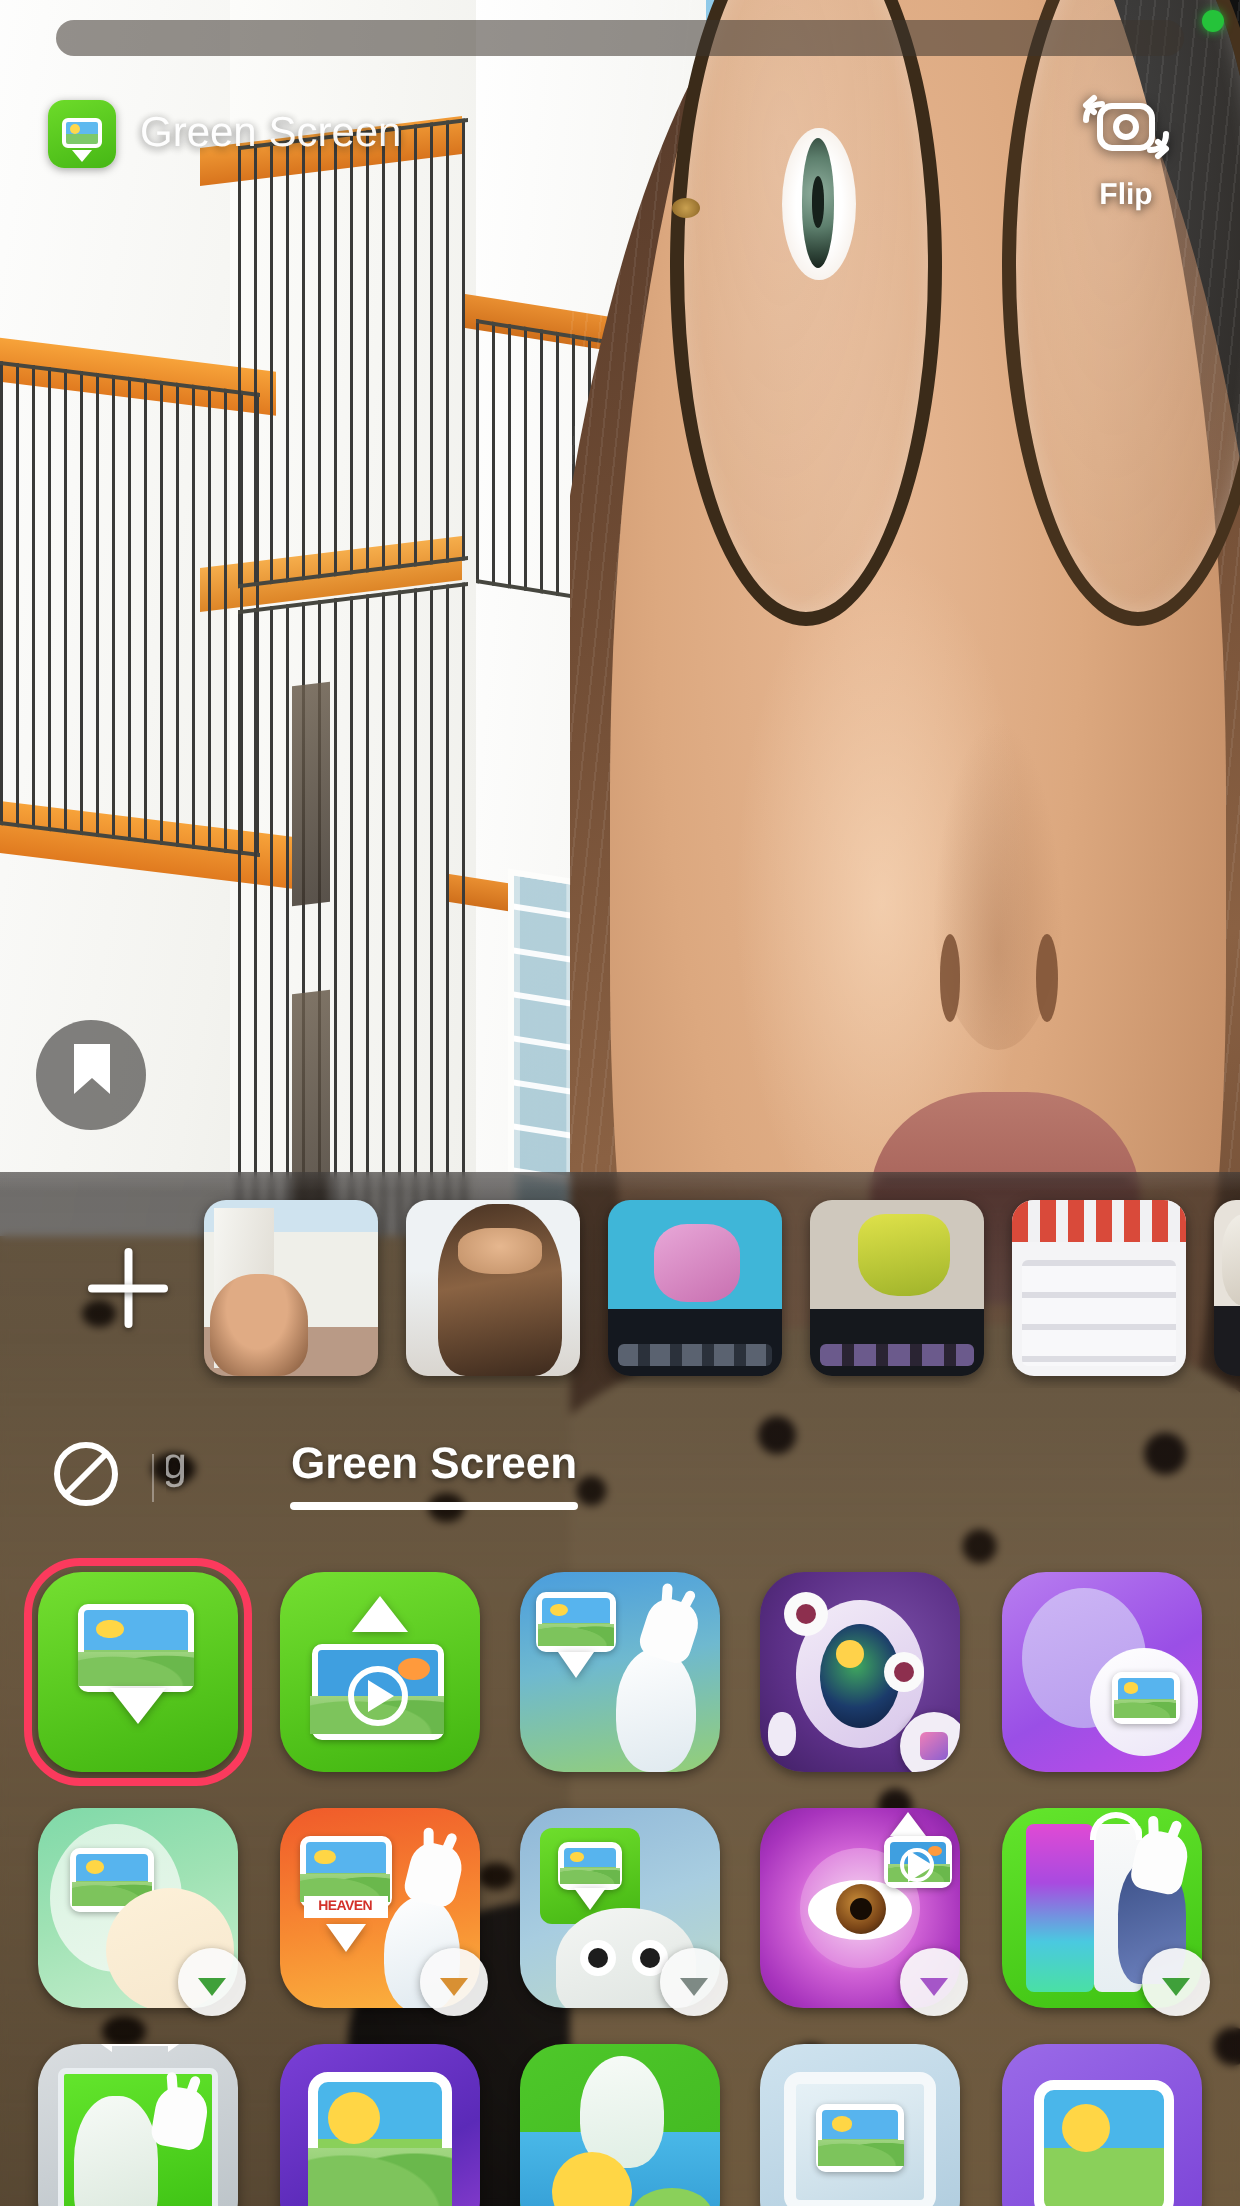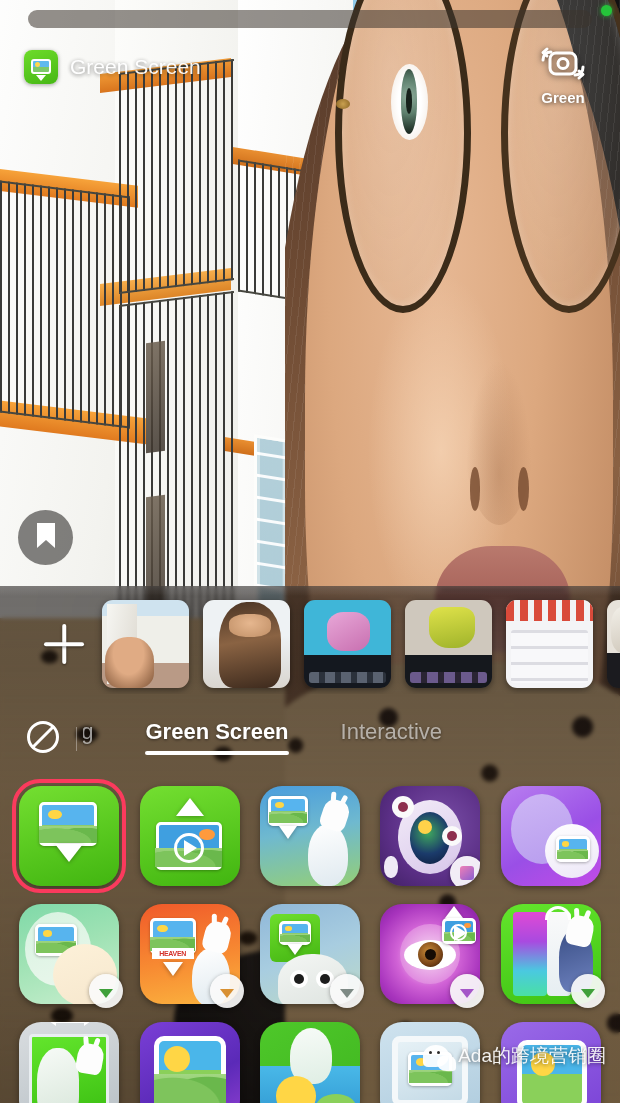--- a/index.html
+++ b/index.html
@@ -561,21 +561,21 @@
     <span>
       <svg width="46" height="40" viewBox="0 0 46 40" fill="none">
         <rect x="10" y="9" width="26" height="21" rx="6" stroke="#fff" stroke-width="3"></rect>
         <circle cx="23" cy="19.5" r="5" stroke="#fff" stroke-width="3"></circle>
         <path d="M11 8 C5 8 3 12 3 16" stroke="#fff" stroke-width="3" stroke-linecap="round"></path>
         <path d="M7 5 L3 8.6 L7 12" stroke="#fff" stroke-width="3" stroke-linecap="round" stroke-linejoin="round" fill="none"></path>
         <path d="M35 31 C41 31 43 27 43 23" stroke="#fff" stroke-width="3" stroke-linecap="round"></path>
         <path d="M39 34 L43 30.4 L39 27" stroke="#fff" stroke-width="3" stroke-linecap="round" stroke-linejoin="round" fill="none"></path>
       </svg>
     </span>
-    <div class="flip-label">Green</div>
+    <div class="flip-label">Flip</div>
   </div>
 
   <div class="fav-btn">
     <span>
       <svg width="22" height="28" viewBox="0 0 22 28">
         <path d="M2 1 h18 v25 l-9 -8 l-9 8 z" fill="#fff"></path>
       </svg>
     </span>
   </div>
 
@@ -602,23 +602,20 @@
         </span>
       </div>
       <div class="tab-divider"></div>
       <div class="tabs">
         <div class="tab clipped">
           <span>ng</span>
         </div>
         <div class="tab active">
           <span>Green Screen</span>
           <div class="tab-underline"></div>
-        </div>
-        <div class="tab">
-          <span>Interactive</span>
         </div>
       </div>
     </div>
 
     <div class="fx-grid">
 
       <div class="fx-cell selected">
         <div class="fx-icon" style="background:linear-gradient(165deg,#74df31,#41b510);">
           <div class="art-photo" style="left:20px;top:16px;width:58px;height:44px;">
             <div class="sun"></div>
@@ -828,22 +825,15 @@
 
       <div class="fx-cell">
         <div class="fx-icon" style="background:linear-gradient(150deg,#9a6ae8,#7a42d6);">
           <div style="position:absolute;left:16px;top:18px;width:70px;height:70px;border:5px solid #fff;border-radius:10px;
                background:linear-gradient(180deg,#4ab6ea 0 48%,#8ad05a 48% 100%);"></div>
           <div style="position:absolute;left:30px;top:30px;width:24px;height:24px;border-radius:50%;background:#ffd645;"></div>
         </div>
       </div>
     </div>
 
-    <div class="watermark">
-      <span class="wechat-ico">
-          <i></i>
-          <i></i>
-        </span>
-      <span>Ada的跨境营销圈</span>
-    </div>
   </div>
 
 </div>
 
 </body></html>

